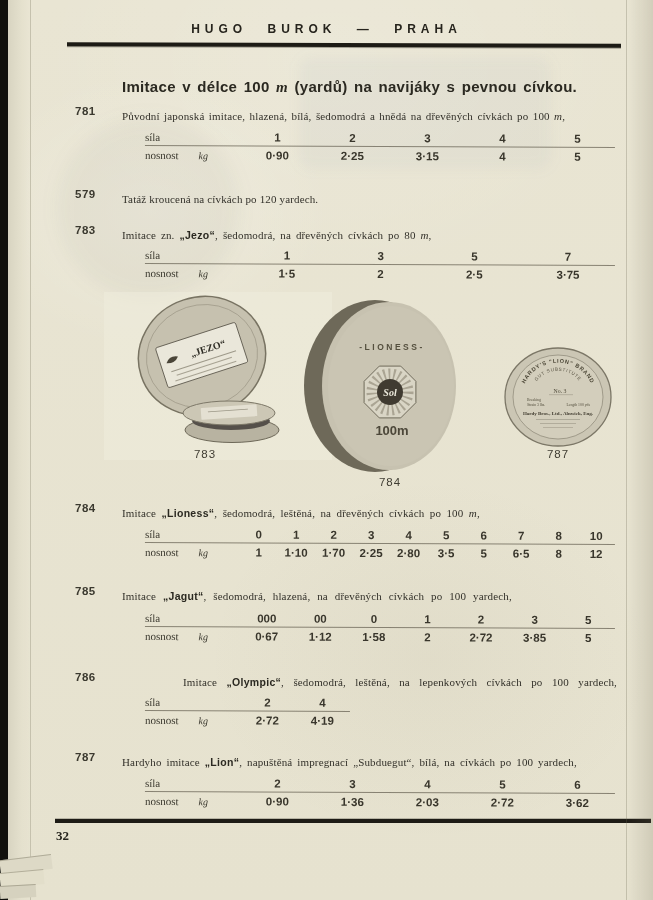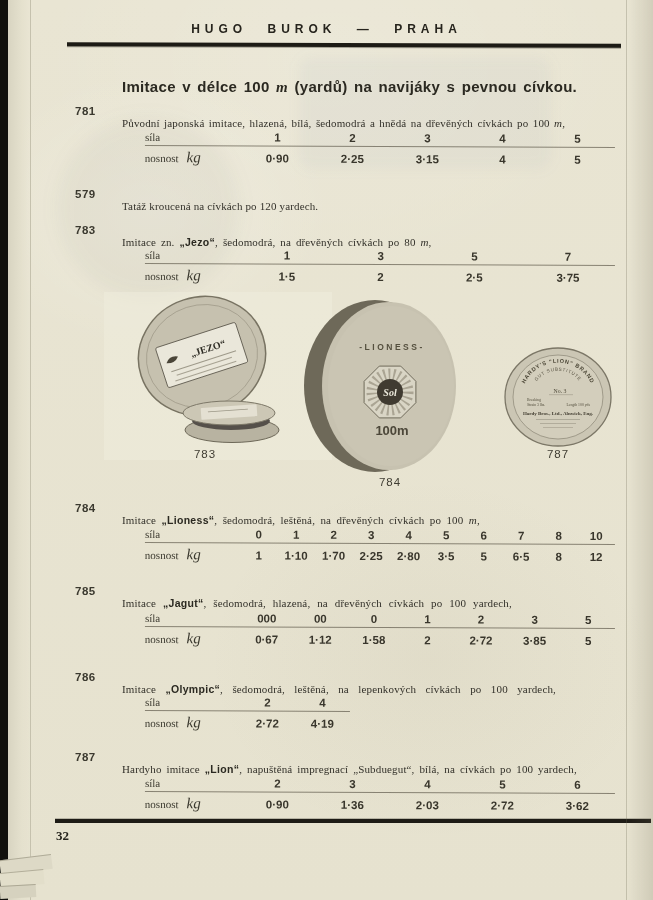--- a/index.html
+++ b/index.html
@@ -35,37 +35,37 @@
     font-weight:700;font-size:13px;color:#26241d;}
 
   .title{position:absolute;top:78px;left:122px;right:40px;
     font-family:"Liberation Sans",sans-serif;font-weight:700;font-size:15px;
     letter-spacing:.3px;word-spacing:2px;color:#2b2921;}
   .title .im{font-family:"Liberation Serif",serif;font-style:italic;font-weight:700;}
 
   .item{position:absolute;left:0;right:0;}
   .inum{position:absolute;left:75px;top:0;font-family:"Liberation Sans",sans-serif;
     font-weight:700;font-size:11.5px;color:#3b392f;letter-spacing:.5px;}
-  .idesc{margin:11px 36px 0 122px;font-size:11px;letter-spacing:.15px;color:#33312a;line-height:15px;}
+  .idesc{margin:4px 36px 0 122px;font-size:11px;letter-spacing:.15px;color:#33312a;line-height:15px;}
   .idesc .bname{font-family:"Liberation Sans",sans-serif;font-weight:700;font-size:10.5px;letter-spacing:.3px;color:#2b2921;}
   .idesc .im{font-style:italic;}
   #it781 .idesc{word-spacing:1.5px;}
   #it783 .idesc{word-spacing:2px;}
   #it784 .idesc{word-spacing:2.5px;}
   #it785 .idesc{word-spacing:4px;}
-  #it786 .idesc{word-spacing:6.5px;}
+  #it786 .idesc{word-spacing:6.5px;text-align:right;}
   #it787 .idesc{word-spacing:2px;}
 
   .ptable{position:absolute;left:145px;width:470px;transform:rotate(.25deg);transform-origin:left top;}
   .ptable.t786{width:205px;}
   .trow{display:flex;align-items:baseline;}
   .trow.r1{border-bottom:1px solid rgba(95,90,75,.7);padding-bottom:2px;}
   .trow.r2{padding-top:3px;}
   .tlabel{width:95px;flex:none;font-size:11px;color:#3a382e;}
-  .tlabel .kg{font-style:italic;margin-left:8px;font-size:15px;}
+  .tlabel .kg{font-style:italic;margin-left:20px;font-size:10px;}
   .cols{flex:1;display:flex;}
   .cell{flex:1;text-align:center;font-family:"Liberation Sans",sans-serif;
     font-weight:700;font-size:11.5px;color:#39362c;}
 
   .figs{position:absolute;top:290px;left:0;width:653px;height:208px;}
   svg text{user-select:none;}
 </style>
 </head>
 <body>
 

